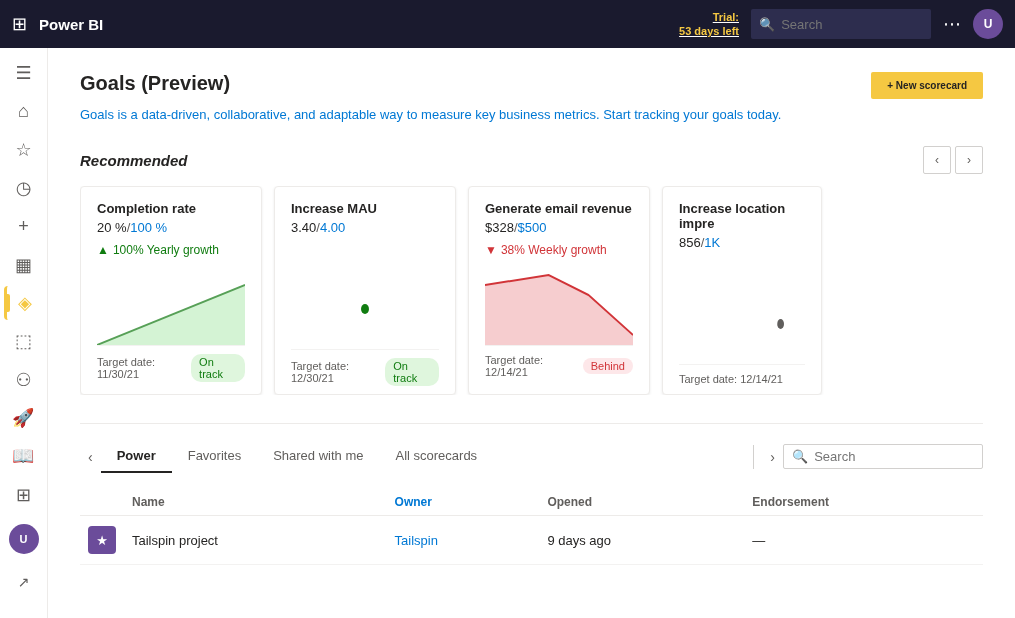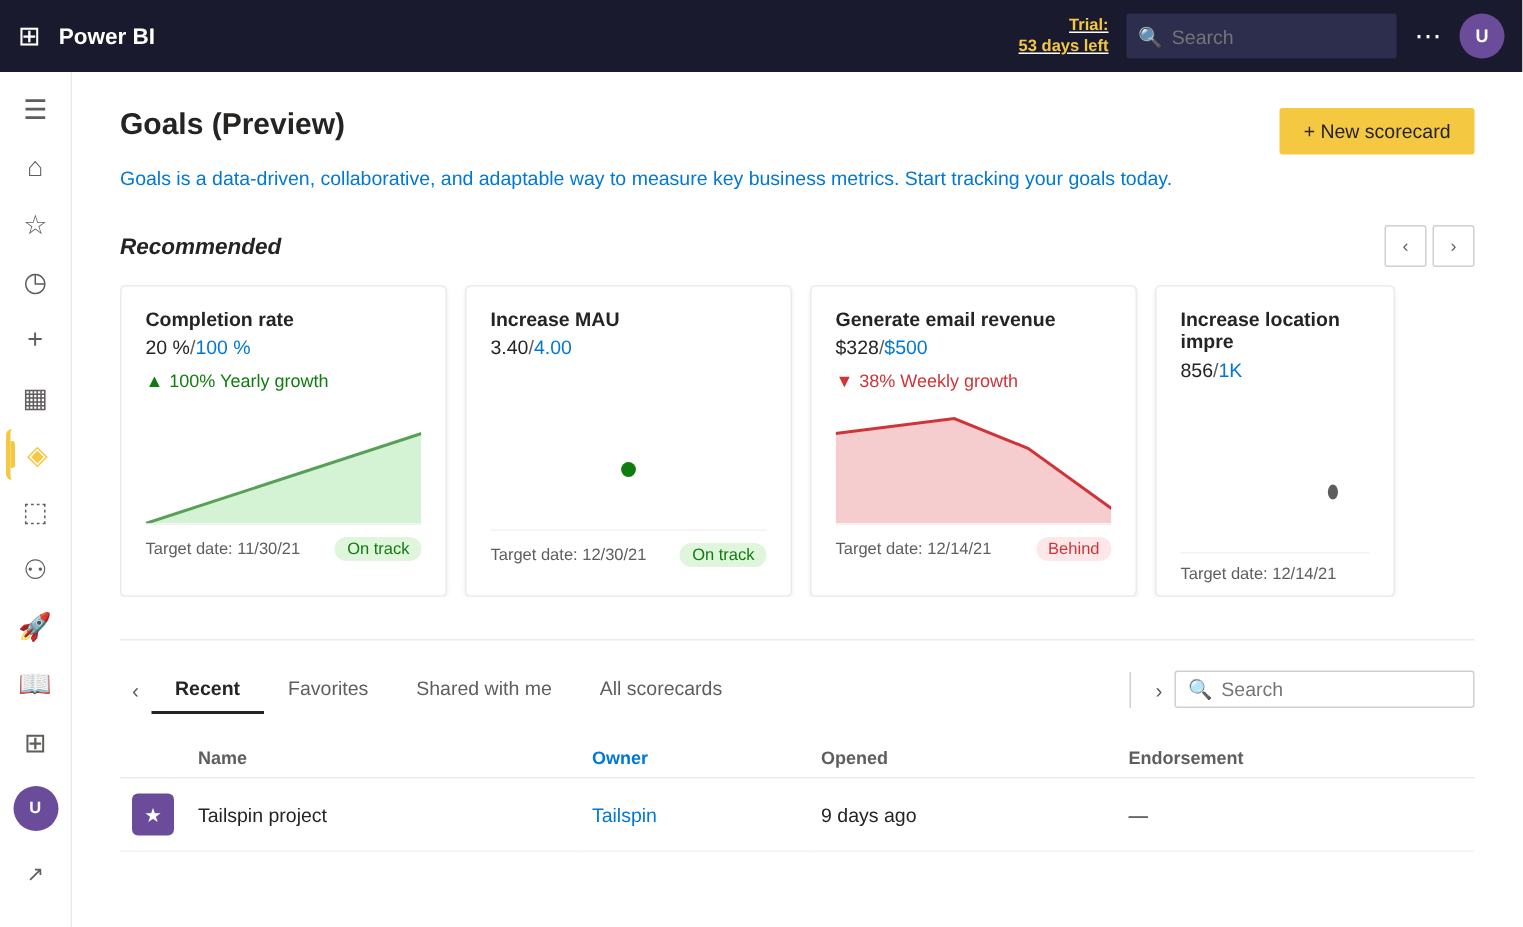--- a/index.html
+++ b/index.html
@@ -92,22 +92,22 @@
     
     .main { flex: 1; overflow-y: auto; padding: 24px 32px; background: #fff; }
 
     .page-header { display: flex; justify-content: space-between; align-items: flex-start; margin-bottom: 8px; }
     .page-title { font-size: 20px; font-weight: 600; color: #252423; }
     .new-scorecard-btn {
       background: #f5c842;
       border: none;
       border-radius: 2px;
       padding: 8px 16px;
-      font-size: 13px;
-      font-weight: 400;
+      font-size: 10px;
+      font-weight: 700;
       cursor: pointer;
       display: flex;
       align-items: center;
       gap: 6px;
       color: #252423;
     }
     .subtitle { font-size: 13px; color: #0078d4; margin-bottom: 24px; }
 
     
     .section-header { display: flex; align-items: center; justify-content: space-between; margin-bottom: 12px; }
@@ -122,21 +122,21 @@
       display: flex; align-items: center; justify-content: center;
       font-size: 12px; color: #605e5c;
     }
 
     
     .cards-container { display: flex; gap: 12px; overflow: hidden; margin-bottom: 28px; }
     .card {
       border: 1px solid #edebe9;
       border-radius: 4px;
       padding: 14px 16px 0 16px;
-      width: 218px;
+      width: 182px;
       flex-shrink: 0;
       background: #fff;
       box-shadow: 0 1px 3px rgba(0,0,0,0.08);
     }
     .card-title { font-size: 13px; font-weight: 600; color: #252423; margin-bottom: 4px; }
     .card-value { font-size: 13px; color: #252423; margin-bottom: 8px; }
     .card-value .current { color: #252423; }
     .card-value .target { color: #0078d4; }
     .card-trend { font-size: 12px; margin-bottom: 8px; display: flex; align-items: center; gap: 4px; }
     .trend-up { color: #107c10; }
@@ -344,21 +344,21 @@
           <span>Target date: 12/14/21</span>
         </div>
       </div>
 
     </div>
 
     <div class="tabs-section">
       <div class="tabs-header">
         <button class="tab-nav-left">‹</button>
         <div class="tabs">
-          <div class="tab active">Recent</div>
+          <div class="tab active">Power</div>
           <div class="tab">Favorites</div>
           <div class="tab">Shared with me</div>
           <div class="tab">All scorecards</div>
         </div>
         <div style="width:1px; background:#d2d0ce; height:24px; margin: 0 8px;"></div>
         <button class="tab-nav-right">›</button>
         <div class="tab-search">
           <span style="color:#605e5c; font-size:13px;">🔍</span>
           <input type="text" placeholder="Search" style="">
         </div>

